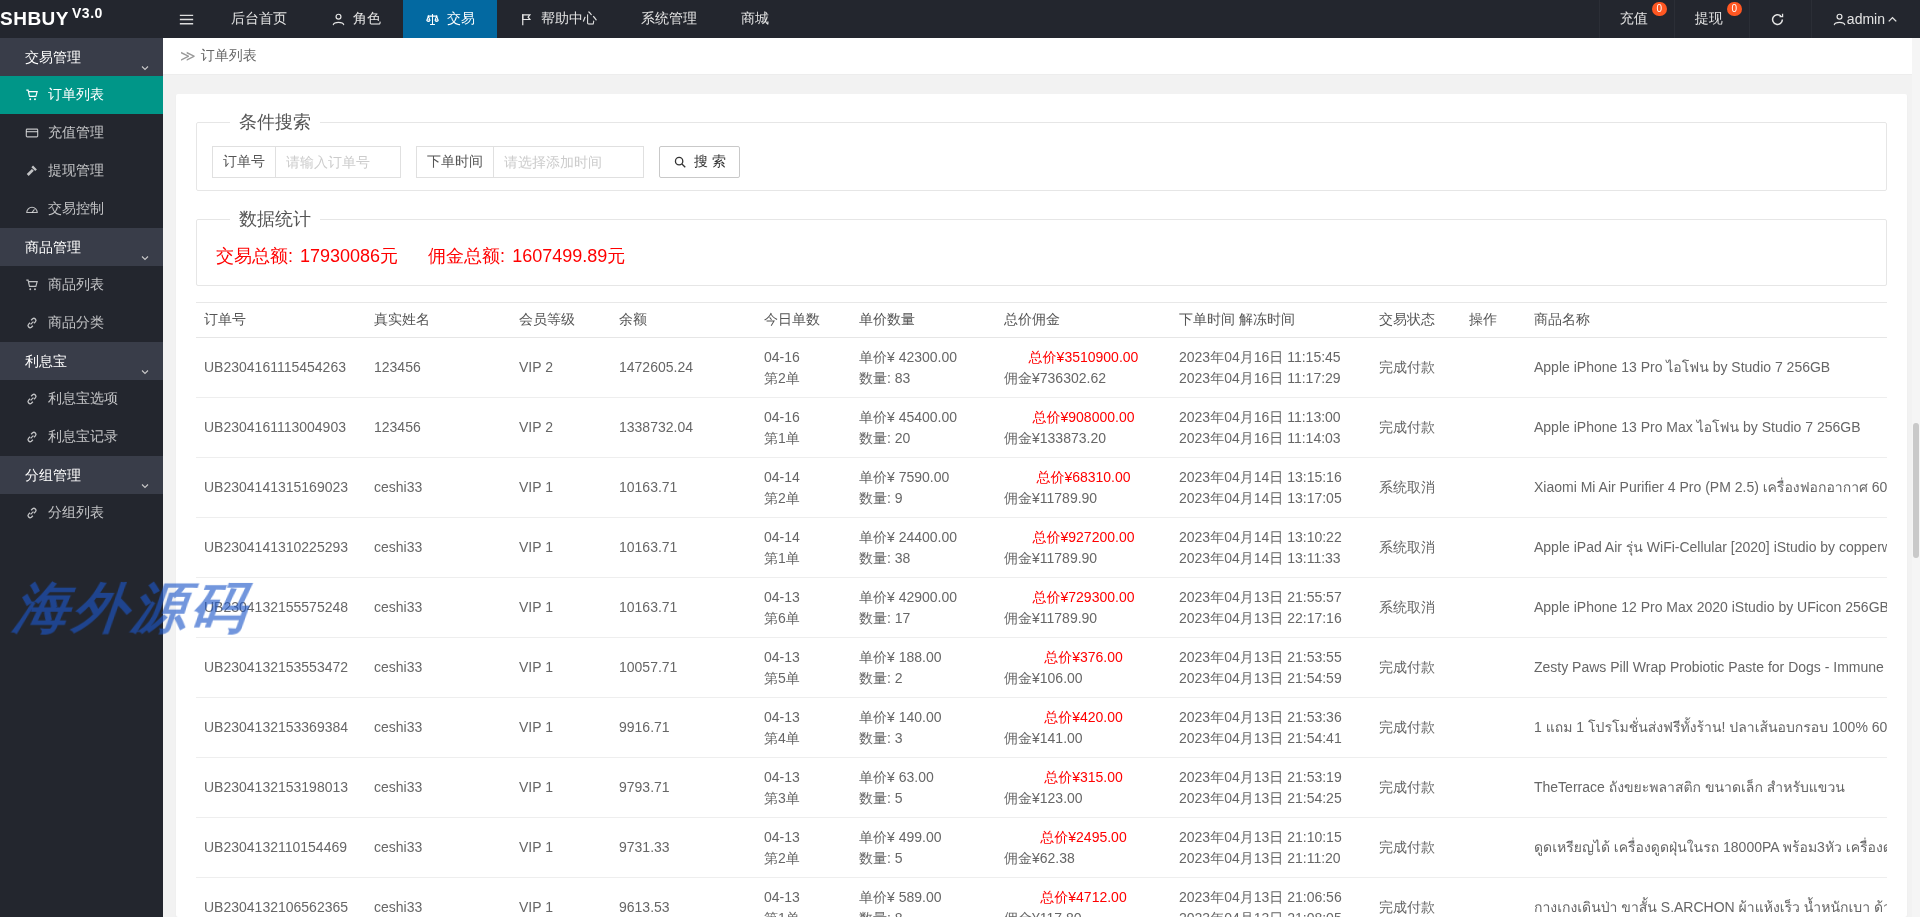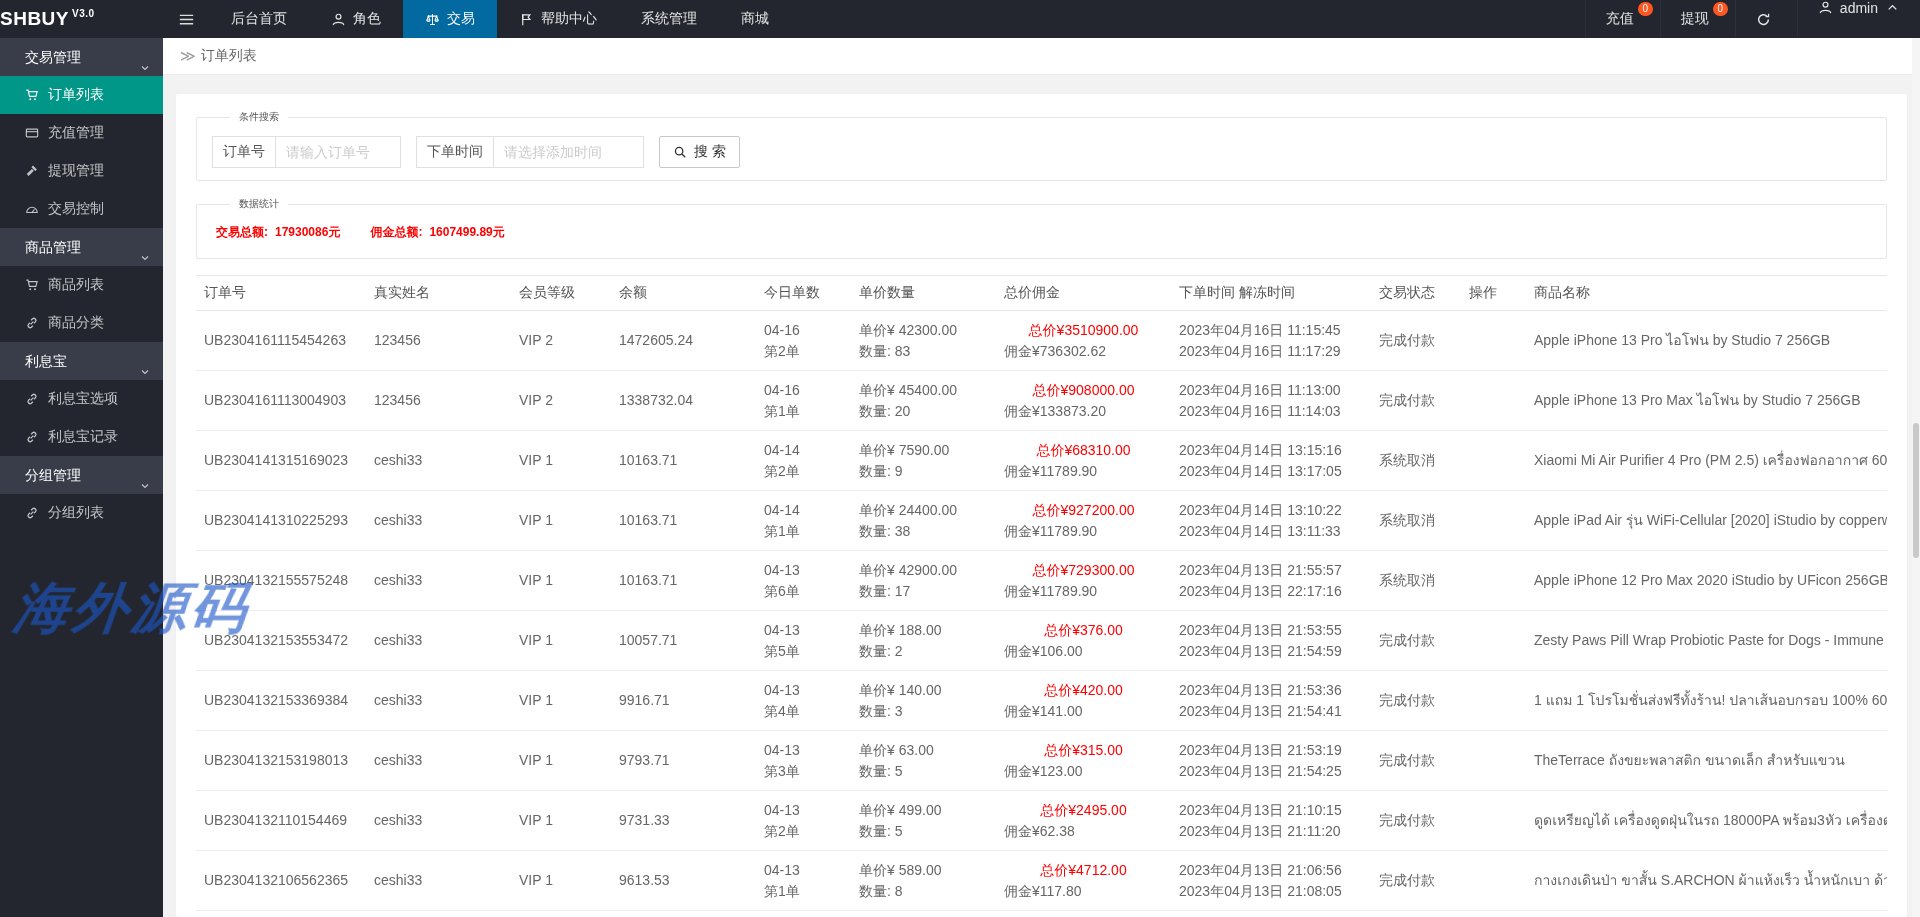--- a/index.html
+++ b/index.html
@@ -2,59 +2,59 @@
 <html><head>
 <meta charset="utf-8">
 <style>
   * { box-sizing: border-box; margin: 0; padding: 0; }
   html,body { width:1920px; height:917px; overflow:hidden; }
   body { font-family:"Liberation Sans","DejaVu Sans",sans-serif; background:#f2f2f2; position:relative; font-size:14px; }
 
   
   .topbar { height:38px; background:#23262E; color:#f0f0f0; display:flex; align-items:stretch; position:relative; z-index:20; }
   .logo { width:163px; display:flex; align-items:center; justify-content:flex-start; color:#fff; font-weight:bold; font-size:19px; letter-spacing:.5px; }
-  .logo .ver { font-size:10px; font-weight:bold; margin-left:3px; transform:translateY(-6px); }
+  .logo .ver { font-size:14px; font-weight:bold; margin-left:3px; transform:translateY(-6px); }
   .hamb { width:46px; display:flex; align-items:center; justify-content:center; cursor:pointer; color:#ddd; }
   .topmenu { display:flex; align-items:stretch; }
   .top-item { display:flex; align-items:center; gap:7px; padding:4px 22px; color:#e4e4e4; cursor:pointer; }
   .top-item.active { background:#0369a1; color:#fff; }
   .icn { display:inline-flex; }
   .icn svg { width:15px; height:15px; display:block; }
   .top-right { margin-left:auto; display:flex; align-items:stretch; }
   .tr-item { position:relative; display:flex; align-items:center; padding:0 26px 0 20px; cursor:pointer; color:#e4e4e4; border-left:1px solid rgba(255,255,255,.04); }
   .badge { position:absolute; top:2px; right:7px; background:#FF5722; color:#fff; font-size:10px; line-height:14px; min-width:15px; text-align:center; border-radius:8px; padding:0 3px; }
-  .user { display:flex; align-items:flex-start; gap:7px; padding:0 20px; cursor:pointer; color:#e4e4e4; border-left:1px solid rgba(255,255,255,.04); }
+  .user { display:flex; align-items:center; padding:0 20px; cursor:pointer; color:#e4e4e4; border-left:1px solid rgba(255,255,255,.04); }
 
   
   .bodyrow { display:flex; height:879px; }
   .sidebar { width:163px; background:#23262E; flex-shrink:0; overflow:hidden; }
   .group-title { height:38px; line-height:38px; background:#393D49; color:#fff; padding:0 14px 0 25px; font-size:14px; position:relative; cursor:pointer; }
   .group-title .chev { position:absolute; right:12px; top:12px; color:#c8c8c8; }
   .group-title .chev svg { width:12px; height:12px; }
   .side-item { height:38px; display:flex; align-items:center; gap:9px; padding:0 10px 0 25px; color:rgba(255,255,255,.72); font-size:14px; cursor:pointer; background:#23262E; }
   .side-item .icn svg { width:14px; height:14px; }
   .side-item.active { background:#009688; color:#fff; }
 
   .main { flex:1; display:flex; flex-direction:column; position:relative; overflow:hidden; background:#f2f2f2; }
   .breadcrumb { height:37px; background:#fff; display:flex; align-items:center; gap:7px; padding:0 17px; color:#666; border-bottom:1px solid #ededed; }
   .bc-caret { color:#999; font-size:15px; letter-spacing:-2px; }
   .content { flex:1; padding:19px 13px 0 13px; overflow:hidden; }
   .card { background:#fff; height:100%; padding:16px 20px 0 20px; border-radius:2px; box-shadow:0 1px 2px rgba(0,0,0,.04); overflow:hidden; }
 
   
   fieldset.fs { border:1px solid #e6e6e6; border-radius:2px; margin-bottom:16px; padding:12px 15px; }
-  fieldset.fs legend { margin-left:18px; padding:0 9px; font-size:10px; color:#555; }
+  fieldset.fs legend { margin-left:18px; padding:0 9px; font-size:18px; color:#555; }
   .search-row { display:flex; align-items:center; gap:15px; }
   .input-group { display:flex; align-items:stretch; height:32px; }
   .ig-addon { display:flex; align-items:center; padding:0 10px; border:1px solid #e0e0e0; background:#fff; color:#555; white-space:nowrap; }
   .ig-input { border:1px solid #e0e0e0; border-left:none; padding:0 10px; font-size:14px; color:#333; outline:none; font-family:inherit; }
   .ig-input::placeholder { color:#ccc; }
   .search-btn { height:32px; display:flex; align-items:center; gap:7px; padding:0 13px; background:#fff; border:1px solid #c9c9c9; border-radius:2px; font-size:14px; color:#333; cursor:pointer; font-family:inherit; }
   .search-btn .icn svg { width:14px; height:14px; }
-  .stats-row { color:#f00; font-size:12px; padding:1px 4px 5px;font-weight:bold; }
+  .stats-row { color:#f00; font-size:18px; padding:1px 4px 5px; }
   .stats-row .gap { margin-left:30px; }
   .stats-row .v { margin-left:7px; }
 
   
   .table-wrap { overflow:hidden; }
   table { border-collapse:collapse; table-layout:fixed; width:1750px; font-size:14px; }
   thead th { text-align:left; font-weight:normal; color:#555; padding:8px; height:31px; border-top:1px solid #e8e8e8; border-bottom:1px solid #e6e6e6; white-space:nowrap; }
   tbody td { border-bottom:1px solid #eee; padding:8px; height:60px; color:#666; vertical-align:middle; line-height:21px; white-space:nowrap; overflow:hidden; }
   td .red { color:#f00;text-align:center; }
 

